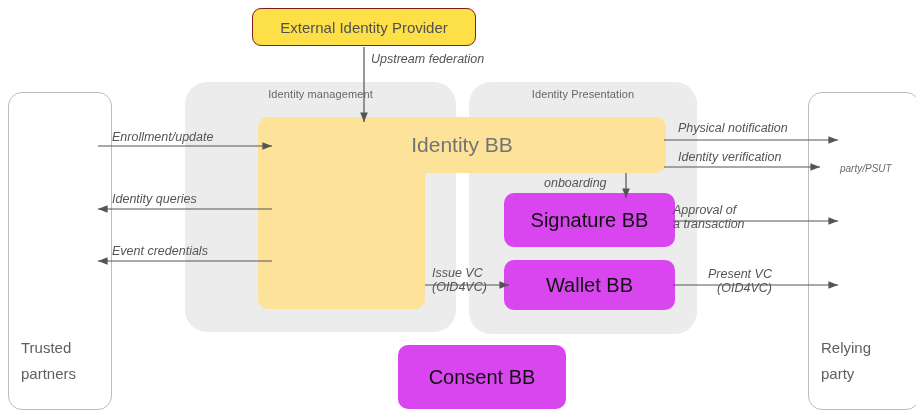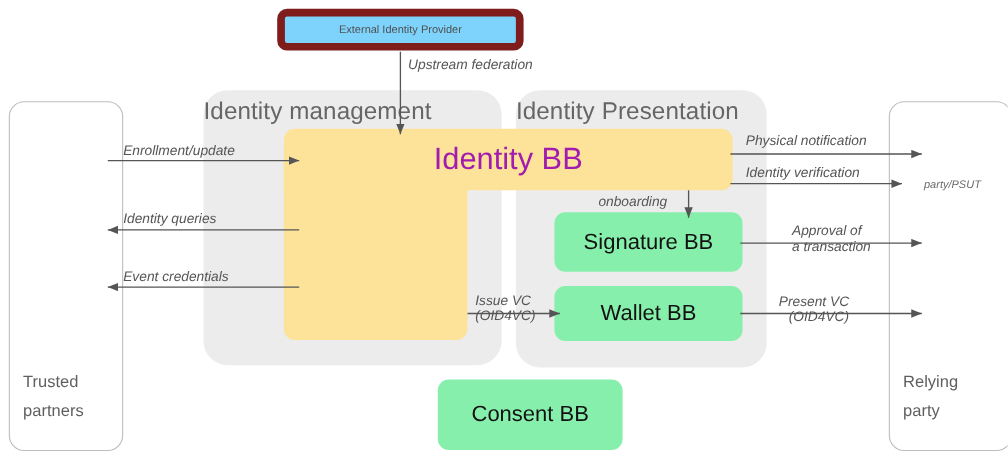--- a/index.html
+++ b/index.html
@@ -33,46 +33,47 @@
 
   
   .group{
     background:#ececec;
     border-radius:22px;
   }
   .group-title{
     position:absolute;
     top:6px;
     left:0;right:0;
-    font-size:22px;
+    text-align:center;
+    font-size:11px;
     color:#666666;
     letter-spacing:.1px;
   }
 
   
   .bb{
-    background:#86efac;
+    background:#d946ef;
     border-radius:10px;
     color:#111111;
     display:flex;
     align-items:center;
     justify-content:center;
     font-size:20px;
   }
 
   
   .bb-shape-part{background:#fde399;position:absolute;}
 
   
   .pill{
-    border:7px solid #7f1d1d;
+    border:1px solid #7f1d1d;
     border-radius:9px;
-    background:#7dd3fc;
+    background:#fde047;
     color:#505050;
-    font-size:10px;
+    font-size:15px;
     display:flex;align-items:center;justify-content:center;
   }
 
   
   .conn-label{
     position:absolute;
     font-style:italic;
     font-size:12.5px;
     color:#555555;
     white-space:pre-line;
@@ -109,21 +110,21 @@
 party</span>
   </div>
 
   <div class="abs" style="left:258px;top:117px;width:408px;height:192px;">
 
     <div class="bb-shape-part" style="left:0px;top:0px;width:408px;height:56px;border-radius:10px 10px 10px 0;"></div>
 
     <div class="bb-shape-part" style="left:0px;top:30px;width:167px;height:162px;border-radius:0 0 10px 10px;"></div>
 
     <div class="abs" style="left:0;top:0;width:408px;height:56px;display:flex;align-items:center;justify-content:center;">
-      <span style="font-size:28px;color:#a21caf;">Identity BB</span>
+      <span style="font-size:21px;color:#737373;">Identity BB</span>
     </div>
   </div>
 
   <div class="abs bb" style="left:504px;top:193px;width:171px;height:54px;">
     <span>Signature BB</span>
   </div>
 
   <div class="abs bb" style="left:504px;top:260px;width:171px;height:50px;">
     <span>Wallet BB</span>
   </div>
@@ -175,19 +176,19 @@
 
   <span class="conn-label" style="left:432px;top:266px;text-align:left;">Issue VC
 (OID4VC)</span>
 
   <span class="conn-label" style="left:678px;top:121px;">Physical notification</span>
 
   <span class="conn-label" style="left:678px;top:150px;">Identity verification</span>
 
   <span class="conn-label tiny" style="left:840px;top:162px;">party/PSUT</span>
 
-  <span class="conn-label" style="left:720px;top:203px;">Approval of
+  <span class="conn-label" style="left:673px;top:203px;">Approval of
 a transaction</span>
 
   <span class="conn-label" style="left:708px;top:267px;text-align:right;">Present VC
 (OID4VC)</span>
 
 </div>
 
 </body></html>

